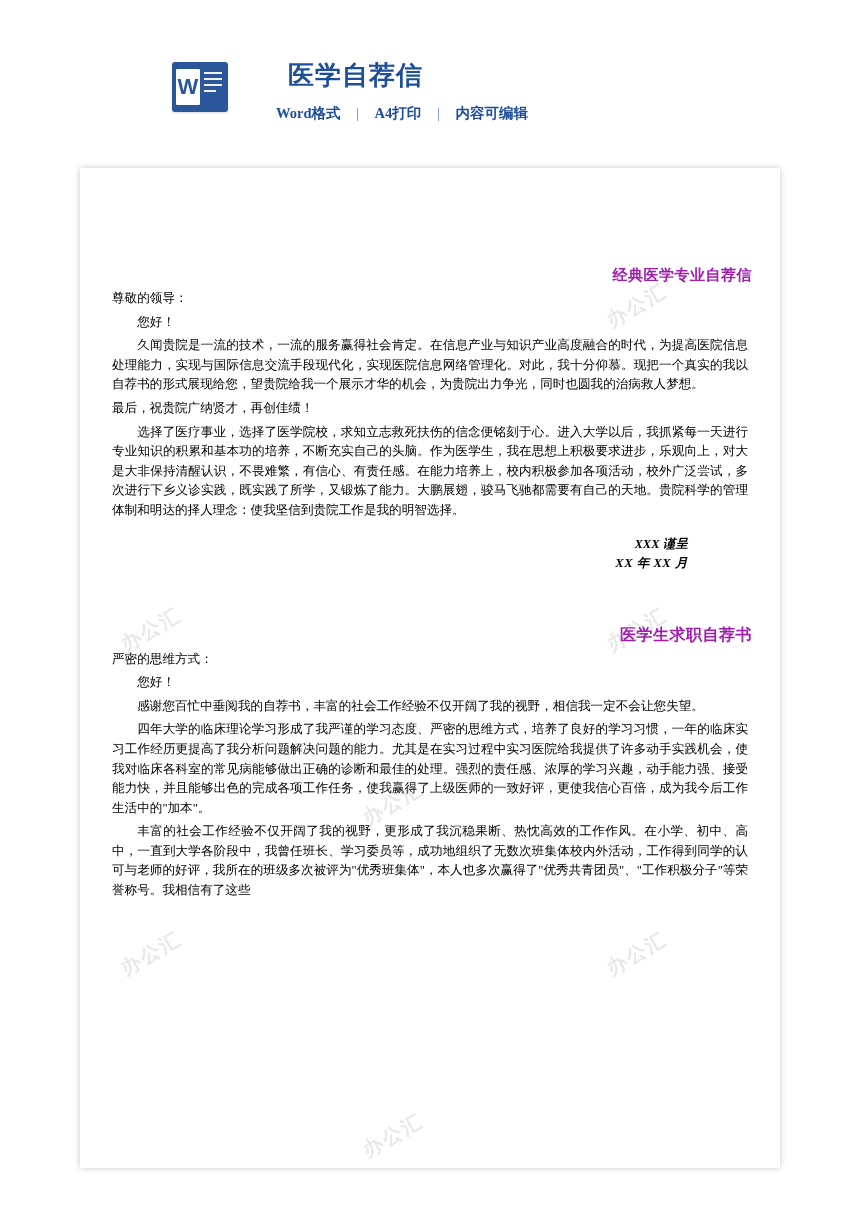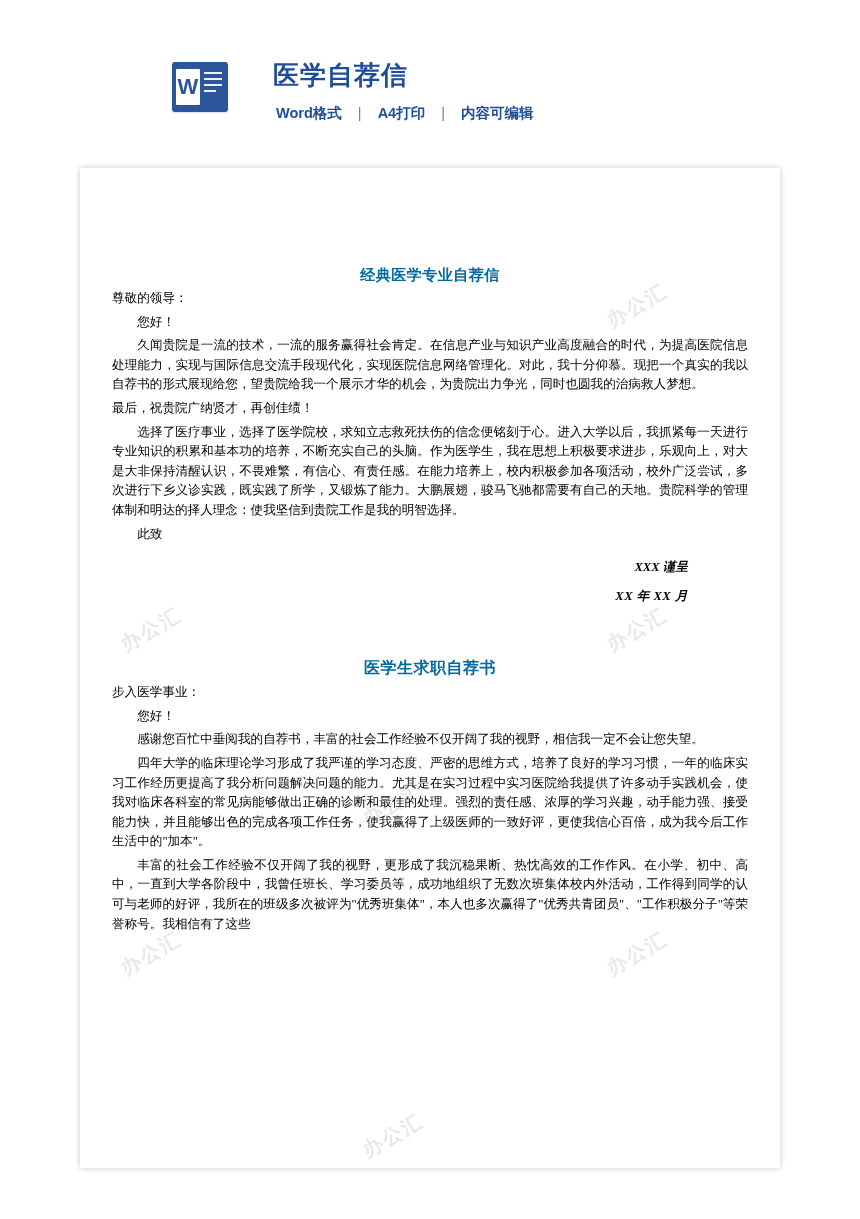--- a/index.html
+++ b/index.html
@@ -60,33 +60,33 @@
     height: 2px;
     background: #ffffff;
     opacity: .92;
     margin-bottom: 4px;
     width: 100%;
   }
   .word-logo .doc-lines i:nth-child(4) { width: 65%; }
 
   .header-title {
     position: absolute;
-    left: 273px;
+    left: 288px;
     top: 58px;
     font-family: "Liberation Sans", sans-serif;
     font-size: 26px;
     font-weight: bold;
     color: #1f4e99;
     letter-spacing: 1px;
   }
   .header-sub {
     position: absolute;
     left: 276px;
     top: 104px;
-    font-family: Liberation Sans, sans-serif;
+    font-family: Liberation Serif, serif;
     font-size: 14.5px;
     font-weight: bold;
     color: #1f4e99;
   }
   .header-sub .sep {
     display: inline-block;
     padding: 0 12px;
     color: #5d82c0;
     font-weight: normal;
   }
@@ -104,24 +104,24 @@
   }
   .page-inner {
     position: absolute;
     left: 28px;
     top: 0;
     width: 644px;
     height: 100%;
   }
 
   .doc-title {
-    text-align: center;
+    text-align: right;
     font-size: 15px;
     font-weight: bold;
-    color: #0369a1;
+    color: #a21caf;
     letter-spacing: .5px;
   }
   #title1 { margin-top: 98px; }
   #title2 { margin-top: 52px; font-size: 16px; }
 
   p.para {
     font-size: 12.6px;
     line-height: 19.6px;
     color: #000;
     margin: 4px;
@@ -134,21 +134,21 @@
 
   .sign-block {
     margin-top: 14px;
     text-align: right;
     padding-right: 64px;
     font-size: 12.6px;
     line-height: 19px;
     font-weight: bold;
     font-style: italic;
   }
-  .sign-block .line2 { letter-spacing: .5px; margin-top: 10px; }
+  .sign-block .line2 { letter-spacing: .5px; }
 
   
   .wm {
     position: absolute;
     font-family: "Liberation Sans", sans-serif;
     font-size: 20px;
     font-weight: bold;
     color: rgba(120,120,125,0.17);
     transform: rotate(-30deg);
     white-space: nowrap;
@@ -190,30 +190,29 @@
 <div class="page">
   <div class="page-inner">
 
     <div class="doc-title" id="title1">经典医学专业自荐信</div>
 
     <p class="para gap-top-md">尊敬的领导：</p>
     <p class="para indent2">您好！</p>
     <p class="para indent2">久闻贵院是一流的技术，一流的服务赢得社会肯定。在信息产业与知识产业高度融合的时代，为提高医院信息处理能力，实现与国际信息交流手段现代化，实现医院信息网络管理化。对此，我十分仰慕。现把一个真实的我以自荐书的形式展现给您，望贵院给我一个展示才华的机会，为贵院出力争光，同时也圆我的治病救人梦想。</p>
     <p class="para">最后，祝贵院广纳贤才，再创佳绩！</p>
     <p class="para indent2"> 选择了医疗事业，选择了医学院校，求知立志救死扶伤的信念便铭刻于心。进入大学以后，我抓紧每一天进行专业知识的积累和基本功的培养，不断充实自己的头脑。作为医学生，我在思想上积极要求进步，乐观向上，对大是大非保持清醒认识，不畏难繁，有信心、有责任感。在能力培养上，校内积极参加各项活动，校外广泛尝试，多次进行下乡义诊实践，既实践了所学，又锻炼了能力。大鹏展翅，骏马飞驰都需要有自己的天地。贵院科学的管理体制和明达的择人理念：使我坚信到贵院工作是我的明智选择。</p>
-    <p class="para indent2">此致</p>
 
     <div class="sign-block">
       <div class="line1">XXX 谨呈</div>
       <div class="line2">XX 年 XX 月</div>
     </div>
 
     <div class="doc-title" id="title2">医学生求职自荐书</div>
 
-    <p class="para gap-top-md">步入医学事业：</p>
+    <p class="para gap-top-md">严密的思维方式：</p>
     <p class="para indent2">您好！</p>
     <p class="para indent2">感谢您百忙中垂阅我的自荐书，丰富的社会工作经验不仅开阔了我的视野，相信我一定不会让您失望。</p>
     <p class="para indent2">四年大学的临床理论学习形成了我严谨的学习态度、严密的思维方式，培养了良好的学习习惯，一年的临床实习工作经历更提高了我分析问题解决问题的能力。尤其是在实习过程中实习医院给我提供了许多动手实践机会，使我对临床各科室的常见病能够做出正确的诊断和最佳的处理。强烈的责任感、浓厚的学习兴趣，动手能力强、接受能力快，并且能够出色的完成各项工作任务，使我赢得了上级医师的一致好评，更使我信心百倍，成为我今后工作生活中的"加本"。</p>
     <p class="para indent2">丰富的社会工作经验不仅开阔了我的视野，更形成了我沉稳果断、热忱高效的工作作风。在小学、初中、高中，一直到大学各阶段中，我曾任班长、学习委员等，成功地组织了无数次班集体校内外活动，工作得到同学的认可与老师的好评，我所在的班级多次被评为"优秀班集体"，本人也多次赢得了"优秀共青团员"、"工作积极分子"等荣誉称号。我相信有了这些</p>
   </div>
 </div>
 
 <div class="wm w1">办公汇</div>
 <div class="wm w2">办公汇</div>
 <div class="wm w3">办公汇</div>

